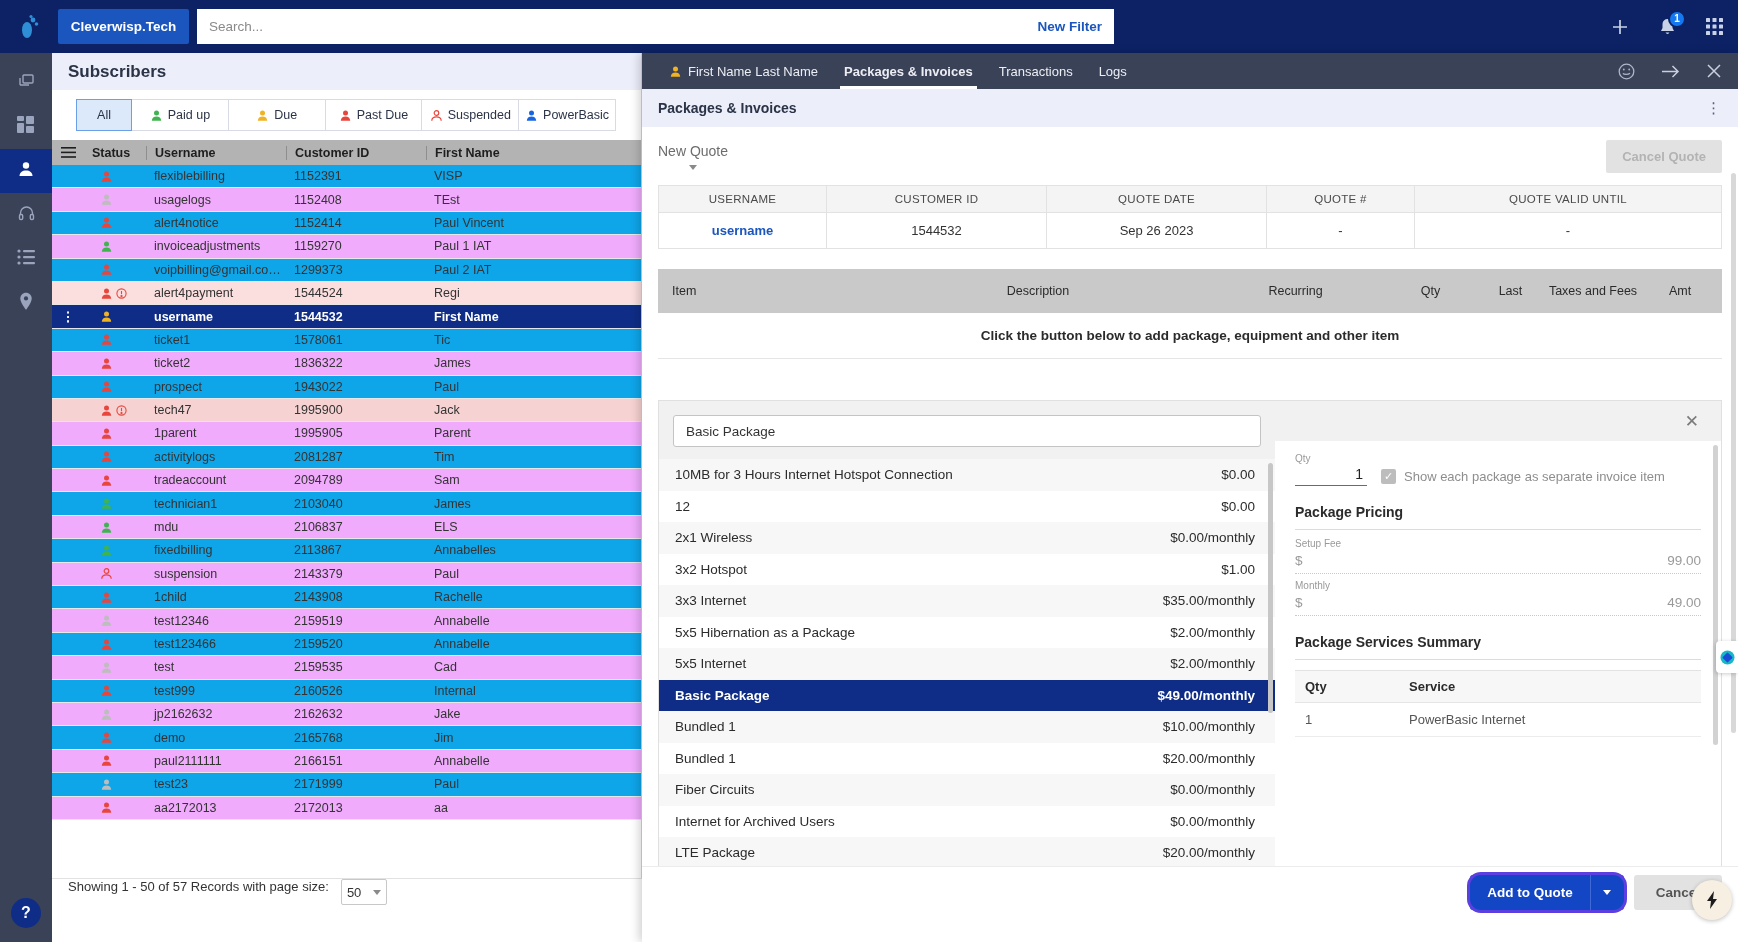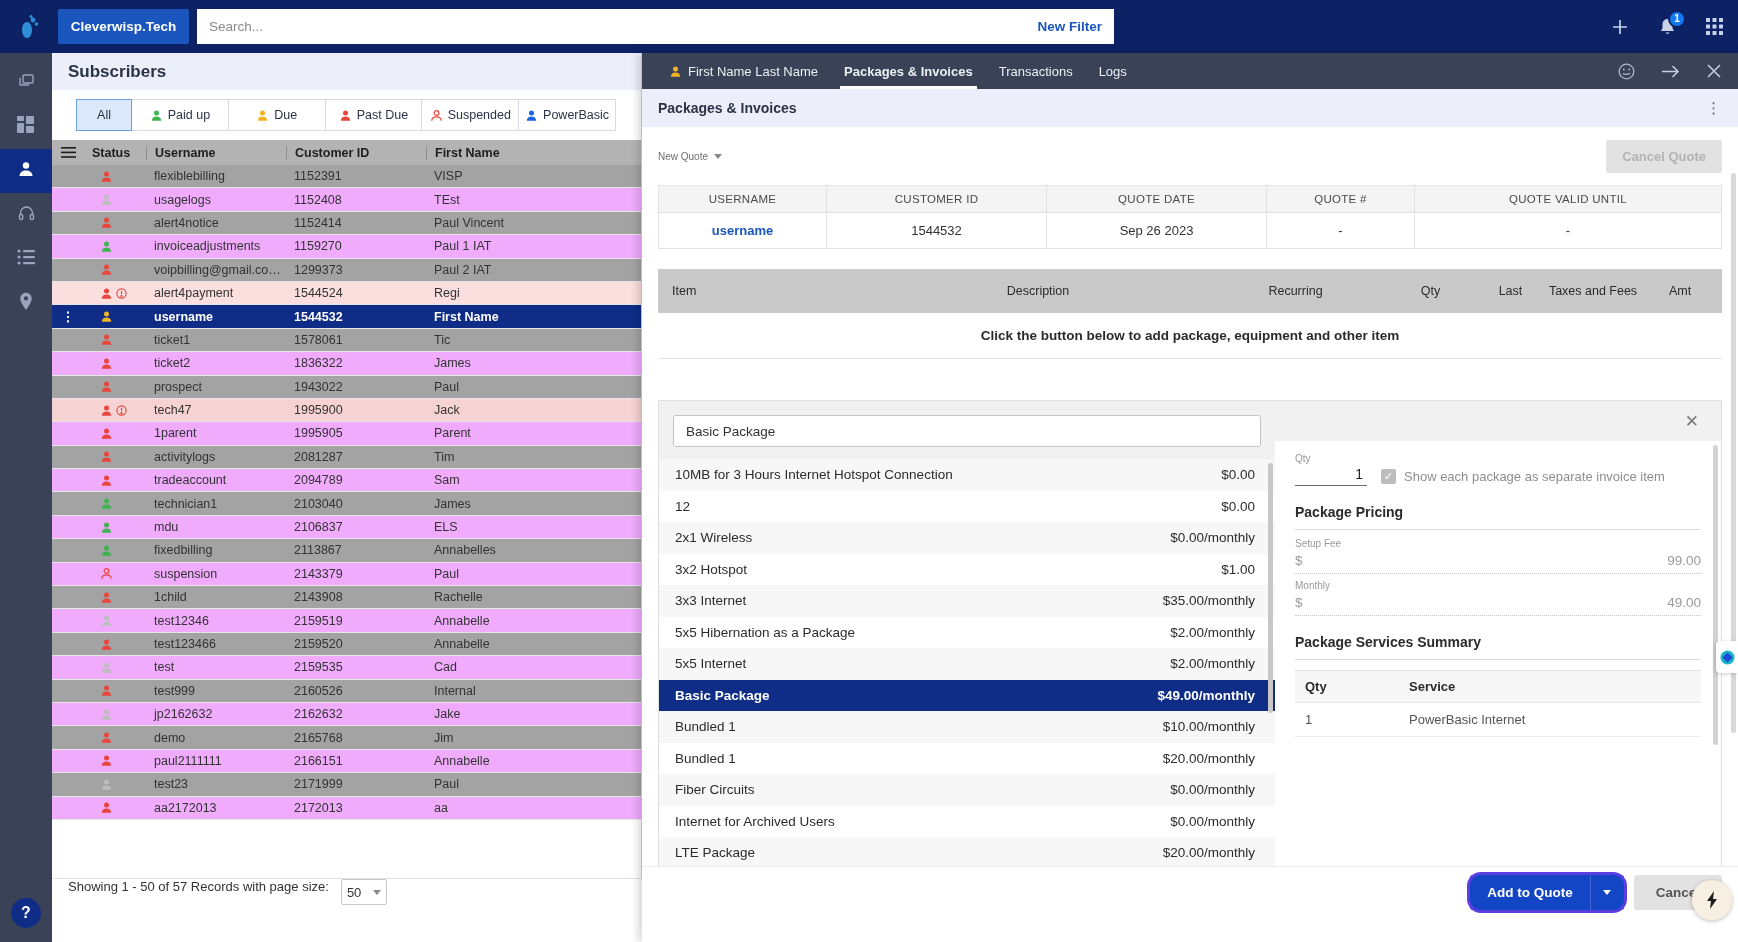--- a/index.html
+++ b/index.html
@@ -97,21 +97,21 @@
   }
   .gh-menu { width: 32px; display: flex; align-items: center; justify-content: center; cursor: pointer; }
   .gh-status { width: 62px; padding-left: 8px; }
   .gh-user { width: 140px; padding-left: 8px; border-left: 1px solid #8e8e8e; }
   .gh-cid  { width: 140px; padding-left: 8px; border-left: 1px solid #8e8e8e; }
   .gh-fn   { width: 150px; padding-left: 8px; border-left: 1px solid #8e8e8e; }
 
   .grid-body { height: 668px; overflow: hidden; }
   .grow {
     display: flex; height: 23.4px; align-items: center; font-size: 12.5px;
-    color: #333; border-bottom: 1px solid #e7e7e7; background: #a3a3a3;
+    color: #333; border-bottom: 1px solid #e7e7e7; background: #0ea5e9;
   }
   .grow.alt { background: #f0abfc; }
   .grow.danger { background: #fbdede; }
   .grow.danger.alt { background: #f7d2d2; }
   .grow.sel { background: #0f2d86; color: #fff; font-weight: bold; }
   .c-menu { width: 32px; text-align: center; color: #fff; font-size: 13px; }
   .c-status { width: 62px; display: flex; align-items: center; gap: 3px; padding-left: 16px; }
   .c-user { width: 140px; padding-left: 8px; overflow: hidden; white-space: nowrap; text-overflow: ellipsis; }
   .c-cid  { width: 140px; padding-left: 8px; }
   .c-fn   { width: 150px; padding-left: 8px; }
@@ -158,21 +158,21 @@
     padding: 0 16px; justify-content: space-between;
   }
   .detail-sub h2 { font-size: 14px; color: #2b3347; font-weight: bold; }
   .kebab { color: #55607a; cursor: pointer; letter-spacing: 1px; font-size: 15px;}
 
   .quote-bar {
     height: 58px; display: flex; align-items: center; padding: 0 16px;
     justify-content: space-between;
   }
   .newquote {
-    font-size: 10px; color: #6d6d6d; cursor: pointer; display: flex; align-items: center; gap: 6px;
+    font-size: 14px; color: #6d6d6d; cursor: pointer; display: flex; align-items: center; gap: 6px; flex-direction: column;
   }
   .cancel-quote {
     background: #e2e2e2; color: #b3b3b3; border: 0; border-radius: 2px;
     padding: 9px 16px; font-size: 13px; font-weight: bold; cursor: not-allowed;
     font-family: "Liberation Sans", sans-serif;
   }
 
   .qt-table {
     margin: 0 16px; border: 1px solid #e2e2e2; width: 1064px;
   }

